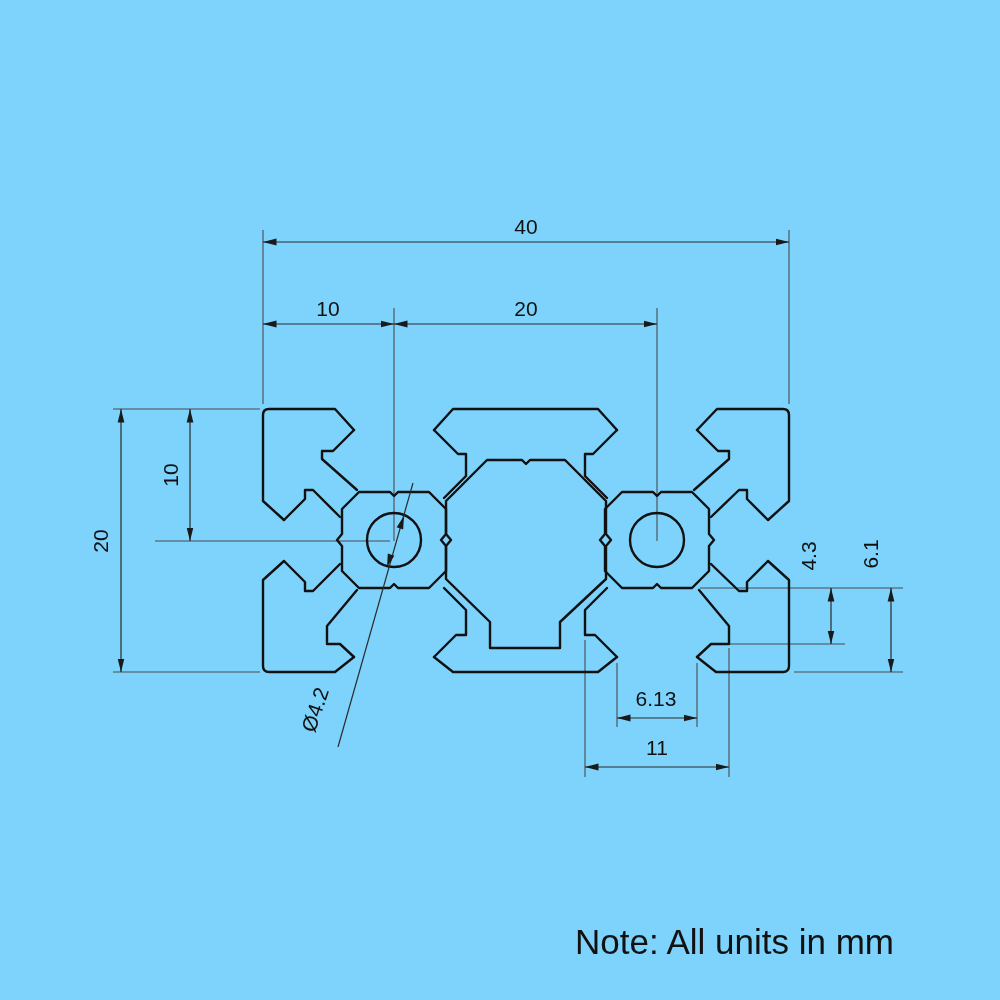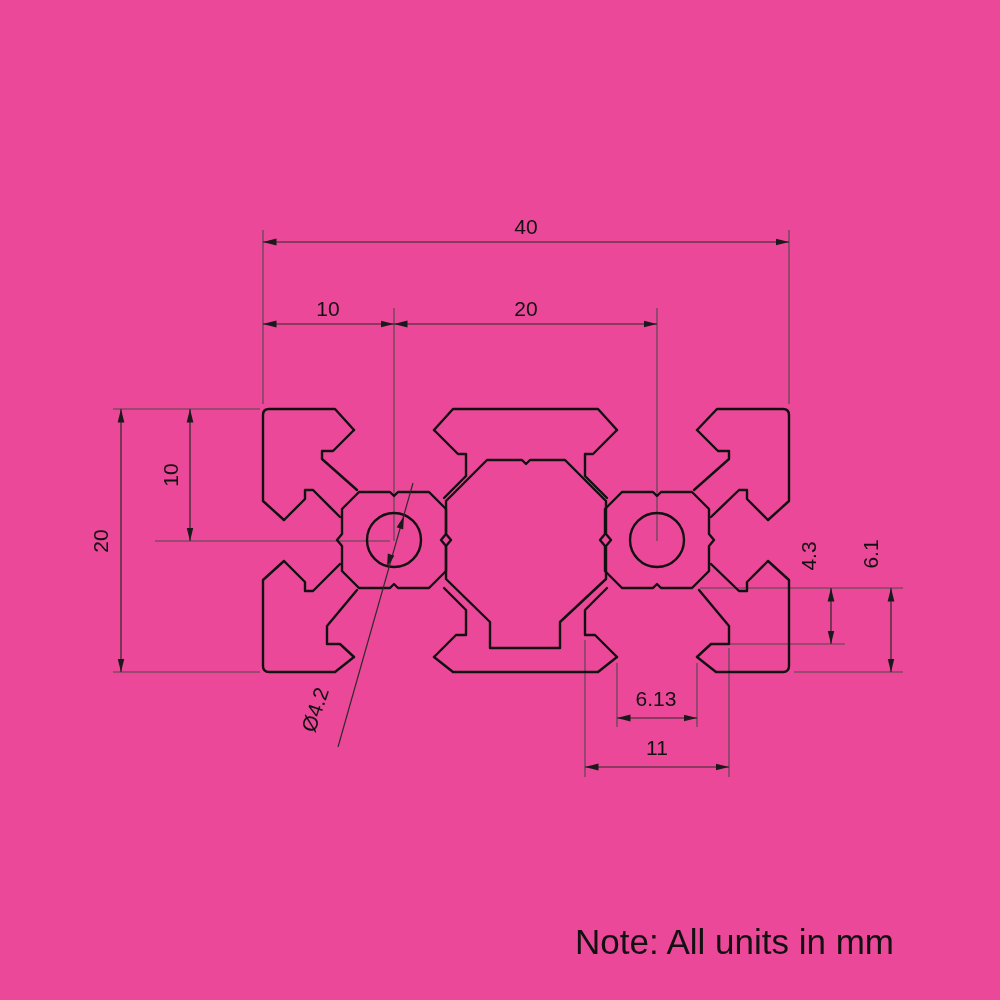--- a/index.html
+++ b/index.html
@@ -1,17 +1,17 @@
 <!DOCTYPE html>
 <html><head>
 <meta charset="utf-8">
 <style>
   html,body{margin:0;padding:0;background:#ffffff;}
   .stage{
-    position:relative;width:1000px;height:1000px;background:#ec4899;overflow:hidden;
+    position:relative;width:1000px;height:1000px;background:#7dd3fc;overflow:hidden;
     font-family:"Liberation Sans", sans-serif;
   }
   svg{display:block;}
   .profile{stroke:#111111;stroke-width:2.4;fill:none;stroke-linejoin:round;stroke-linecap:round;}
   .ext{stroke:#4a4a4a;stroke-width:1.1;fill:none;}
   .dim{stroke:#2b2b2b;stroke-width:1.2;fill:none;}
   .arrowfill{fill:#1a1a1a;stroke:none;}
   .dimtext{font-family:"Liberation Sans", sans-serif;font-size:21px;fill:#111111;}
   .notetext{font-family:"Liberation Sans", sans-serif;font-size:35px;fill:#111111;}
 </style>

